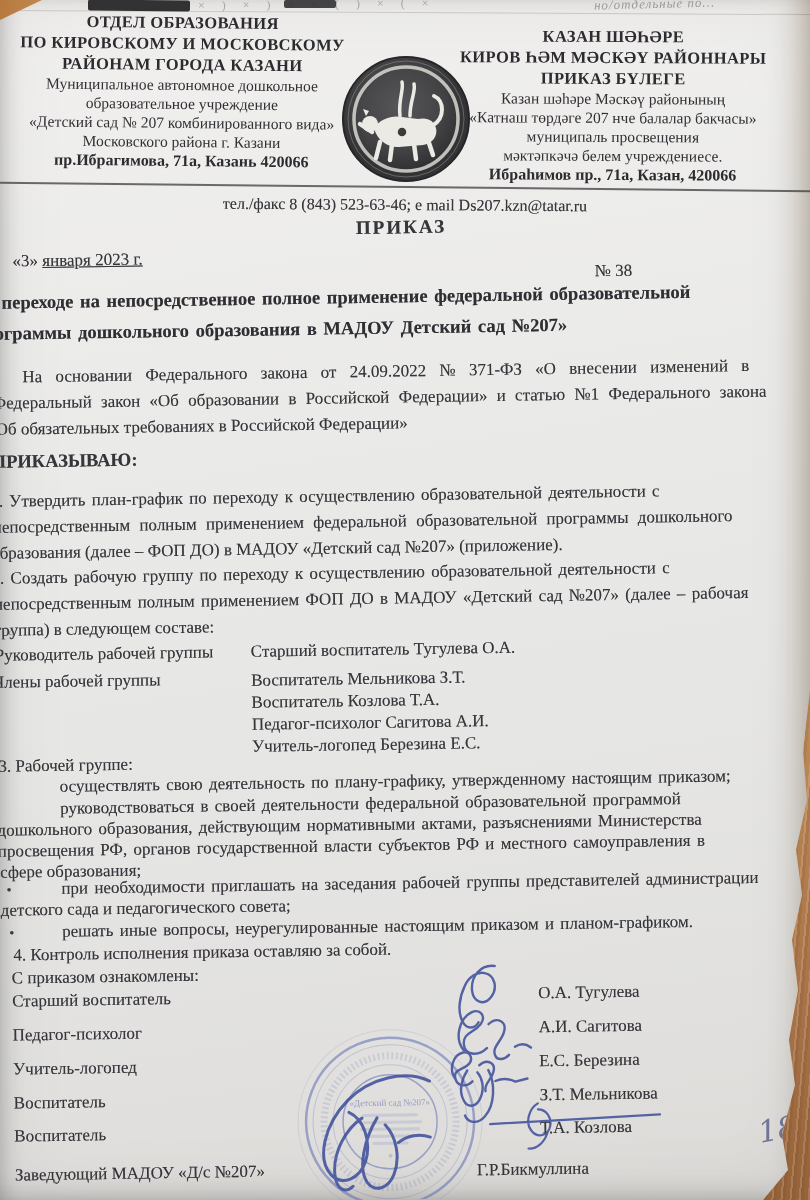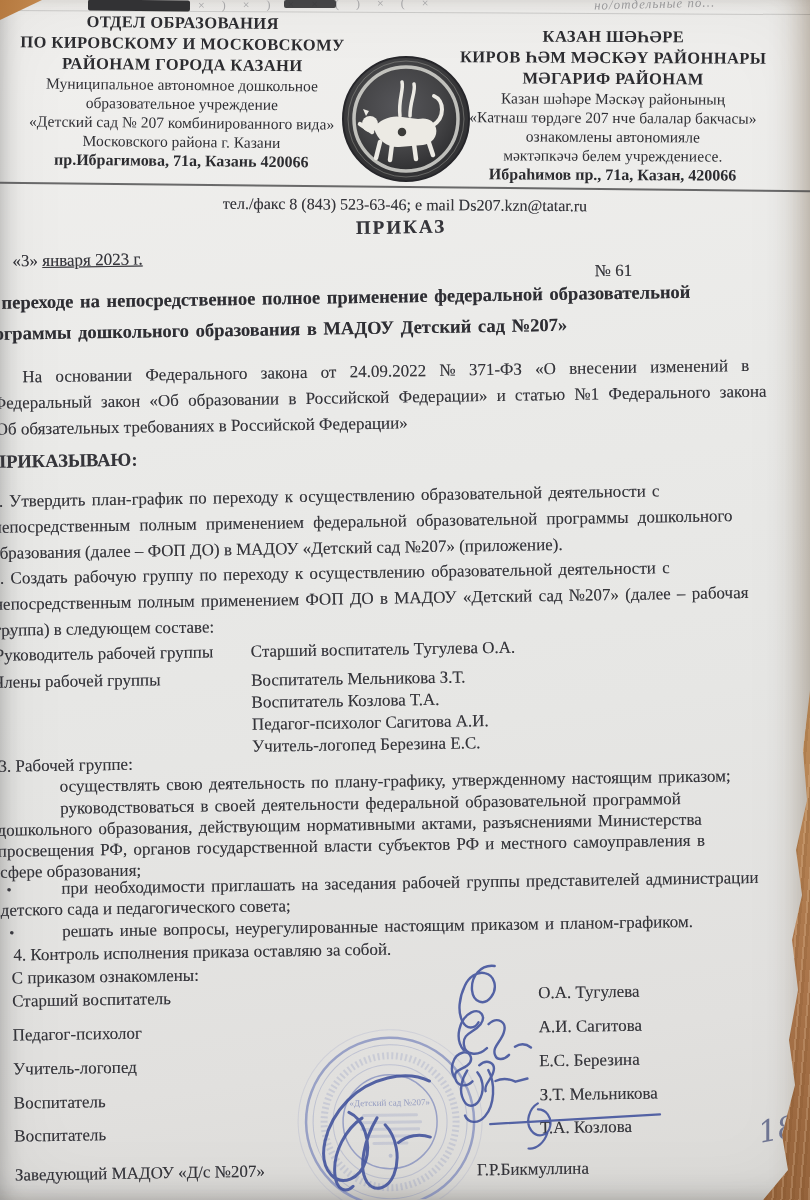--- a/index.html
+++ b/index.html
@@ -68,24 +68,24 @@
       <div class="hb2">Муниципальное автономное дошкольное</div>
       <div class="hb2">образовательное учреждение</div>
       <div class="hb2">«Детский сад № 207 комбинированного вида»</div>
       <div class="hb2">Московского района г. Казани</div>
       <div class="hb3">пр.Ибрагимова, 71а, Казань 420066</div>
     </div>
 
     <div class="hblock" style="left:420px;top:26px;width:386px;transform:rotate(.3deg)">
       <div class="hb1">КАЗАН ШӘҺӘРЕ</div>
       <div class="hb1">КИРОВ ҺӘМ МӘСКӘҮ РАЙОННАРЫ</div>
-      <div class="hb1">МӘГАРИФ РАЙОНАМ</div>
+      <div class="hb1">ПРИКАЗ БҮЛЕГЕ</div>
       <div class="hb2">Казан шәһәре Мәскәү районының</div>
       <div class="hb2">«Катнаш төрдәге 207 нче балалар бакчасы»</div>
-      <div class="hb2">ознакомлены  автономияле</div>
+      <div class="hb2">муниципаль  просвещения</div>
       <div class="hb2">мәктәпкәчә белем учреждениесе.</div>
       <div class="hb3">Ибраһимов  пр., 71а, Казан, 420066</div>
     </div>
 
     <svg style="position:absolute;left:336px;top:54px" width="140" height="132" viewBox="0 0 140 132">
       <defs>
         <radialGradient id="emb" cx="45%" cy="40%">
           <stop offset="0%" stop-color="#56565a"></stop>
               <stop offset="70%" stop-color="#434345"></stop>
               <stop offset="100%" stop-color="#333335"></stop>
@@ -112,21 +112,21 @@
   </div>
 
   <div class="body-rot">
 
     <div class="line b" style="left:0;top:218px;width:810px;text-align:center;font-size:19px;letter-spacing:2px">ПРИКАЗ</div>
 
     <div class="line" style="left:16px;top:247px">
       <span>«3»</span>
       <span style="text-decoration:underline">января 2023 г.</span>
     </div>
-    <div class="line" style="left:598px;top:266px">№ 61</div>
+    <div class="line" style="left:598px;top:266px">№ 38</div>
 
     <div class="line title ws1" style="left:-26px;top:287px">«О переходе на непосредственное полное применение федеральной образовательной</div>
     <div class="line title ws1" style="left:-24px;top:318px">программы дошкольного образования в МАДОУ Детский сад №207»</div>
 
     <div class="line ws3" style="left:24px;top:363px">На основании Федерального закона от 24.09.2022 № 371-ФЗ «О внесении изменений в</div>
     <div class="line ws2" style="left:-6px;top:389px">Федеральный закон «Об образовании в Российской Федерации» и статью №1 Федерального закона</div>
     <div class="line" style="left:-12px;top:415px">«Об обязательных требованиях в Российской Федерации»</div>
 
     <div class="line b" style="left:-8px;top:446px;font-size:18.5px">ПРИКАЗЫВАЮ:</div>
 

